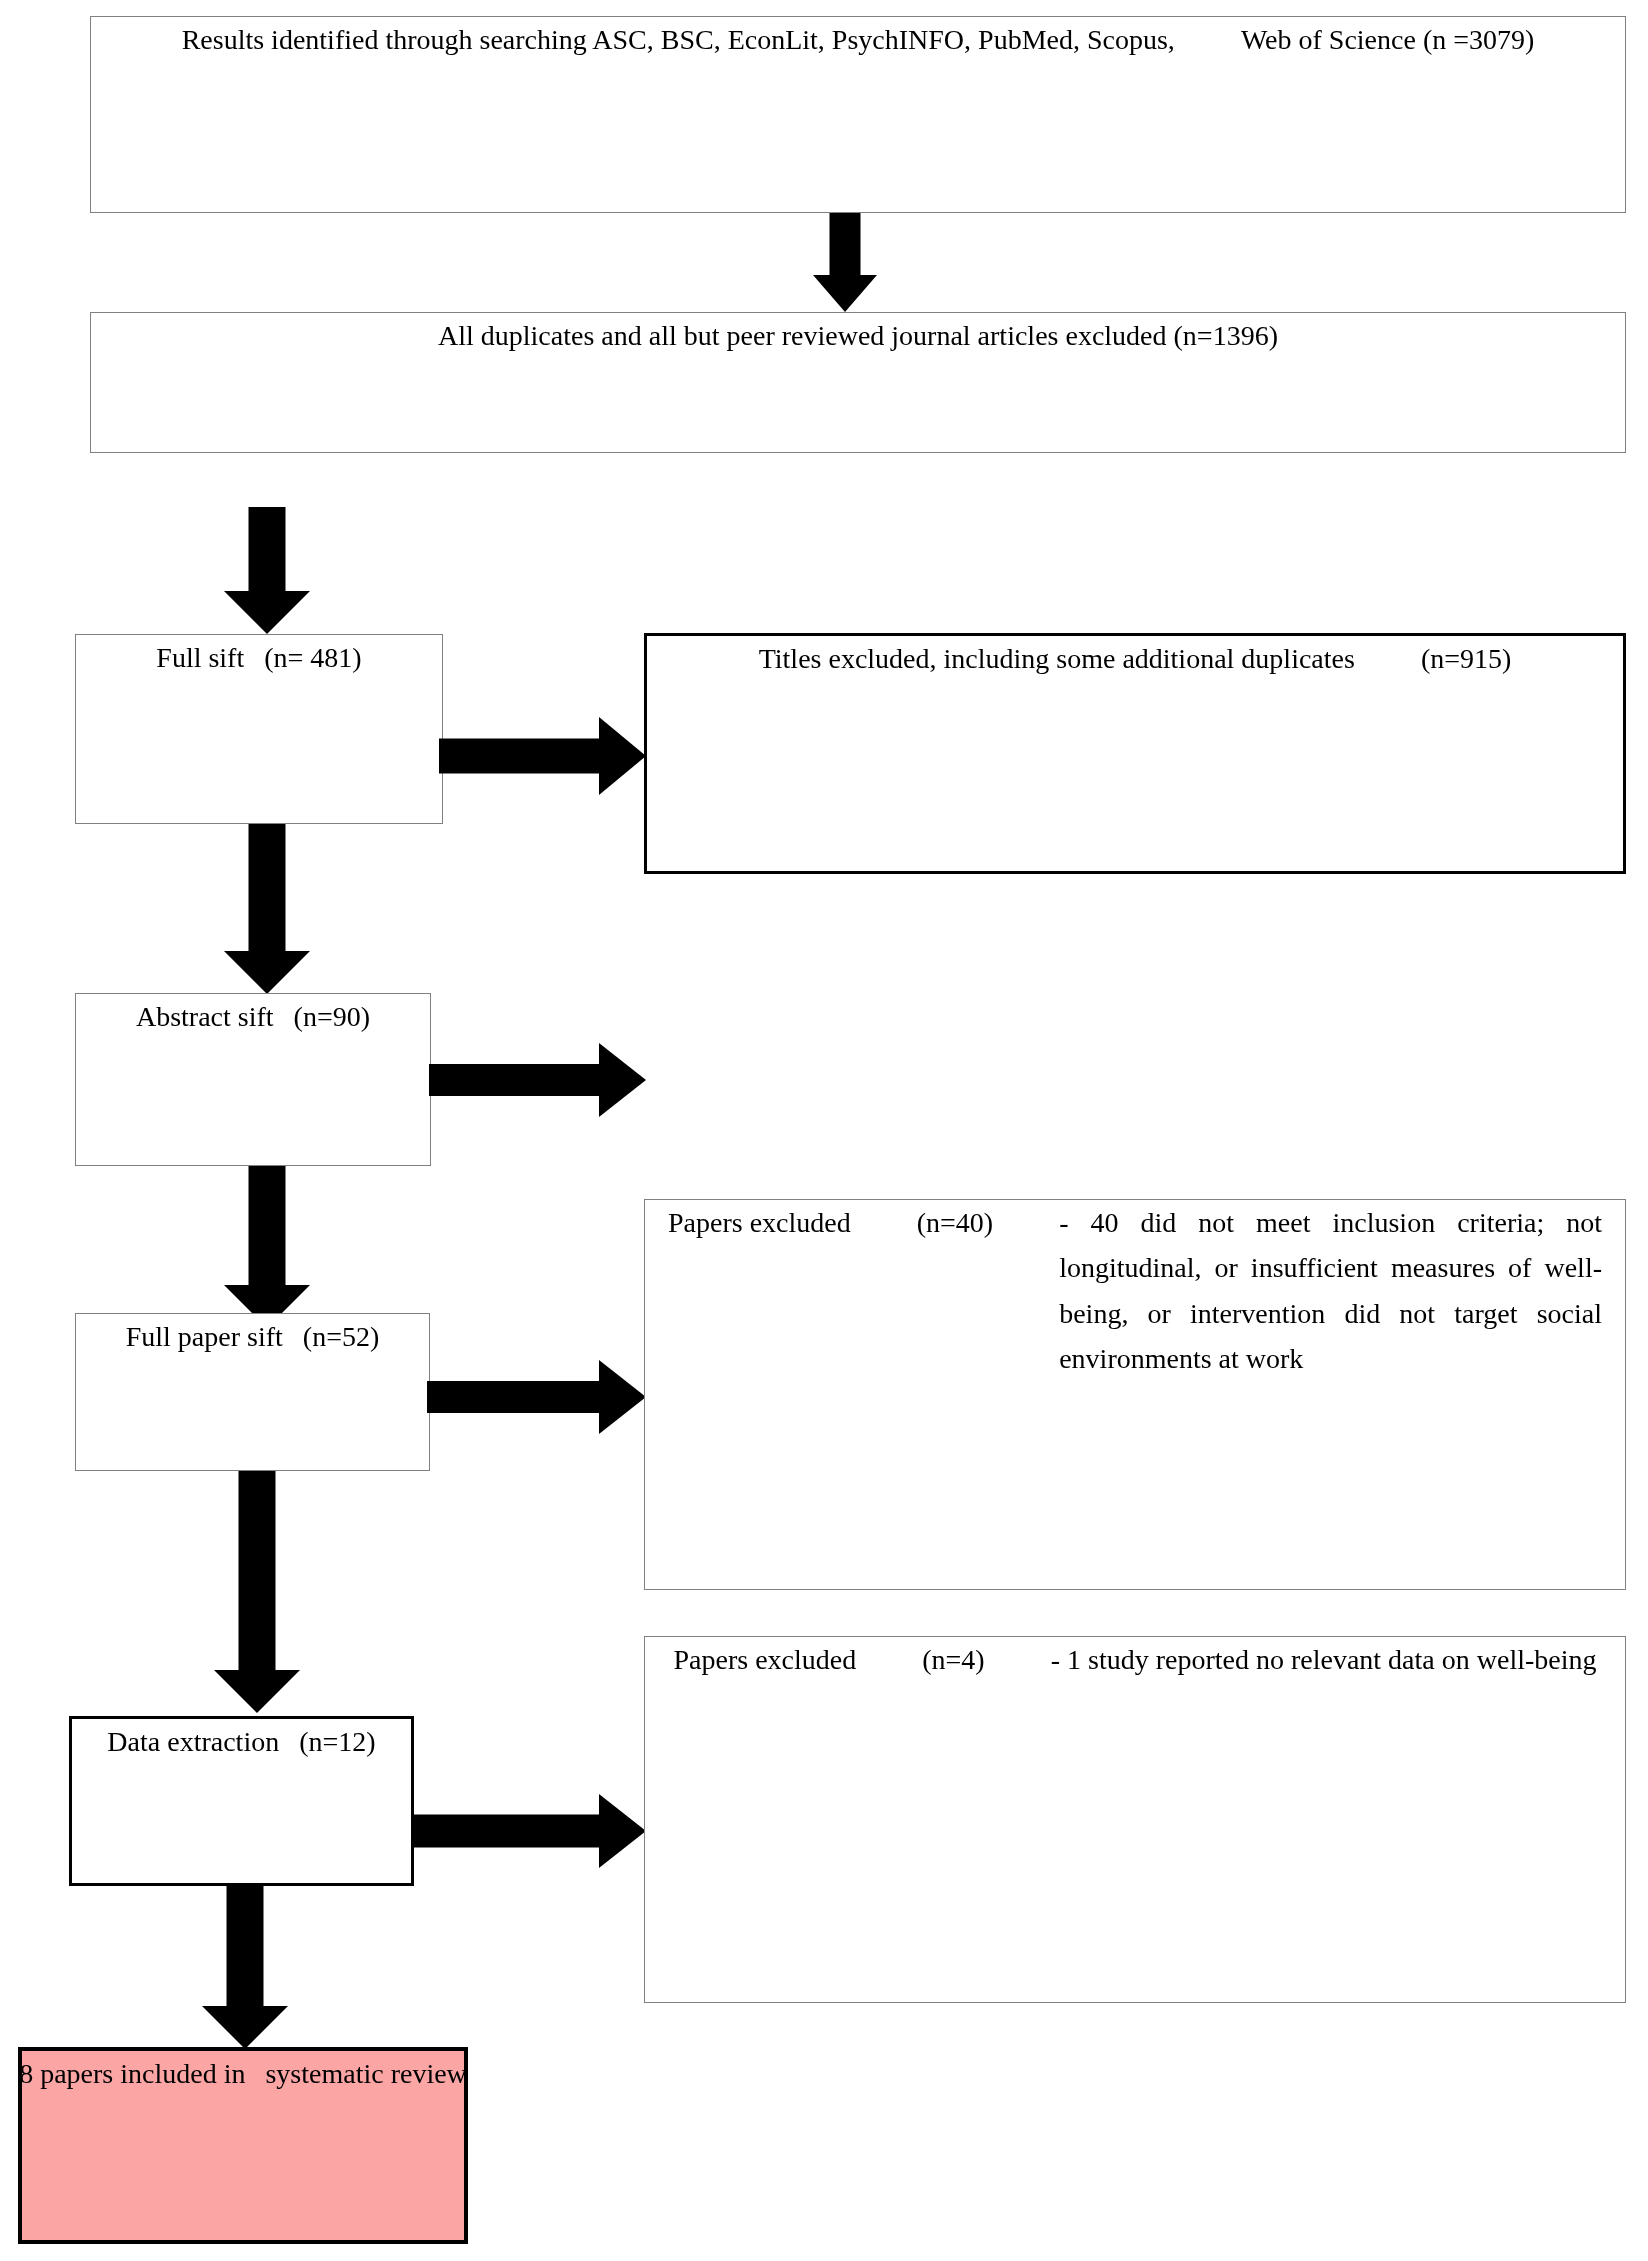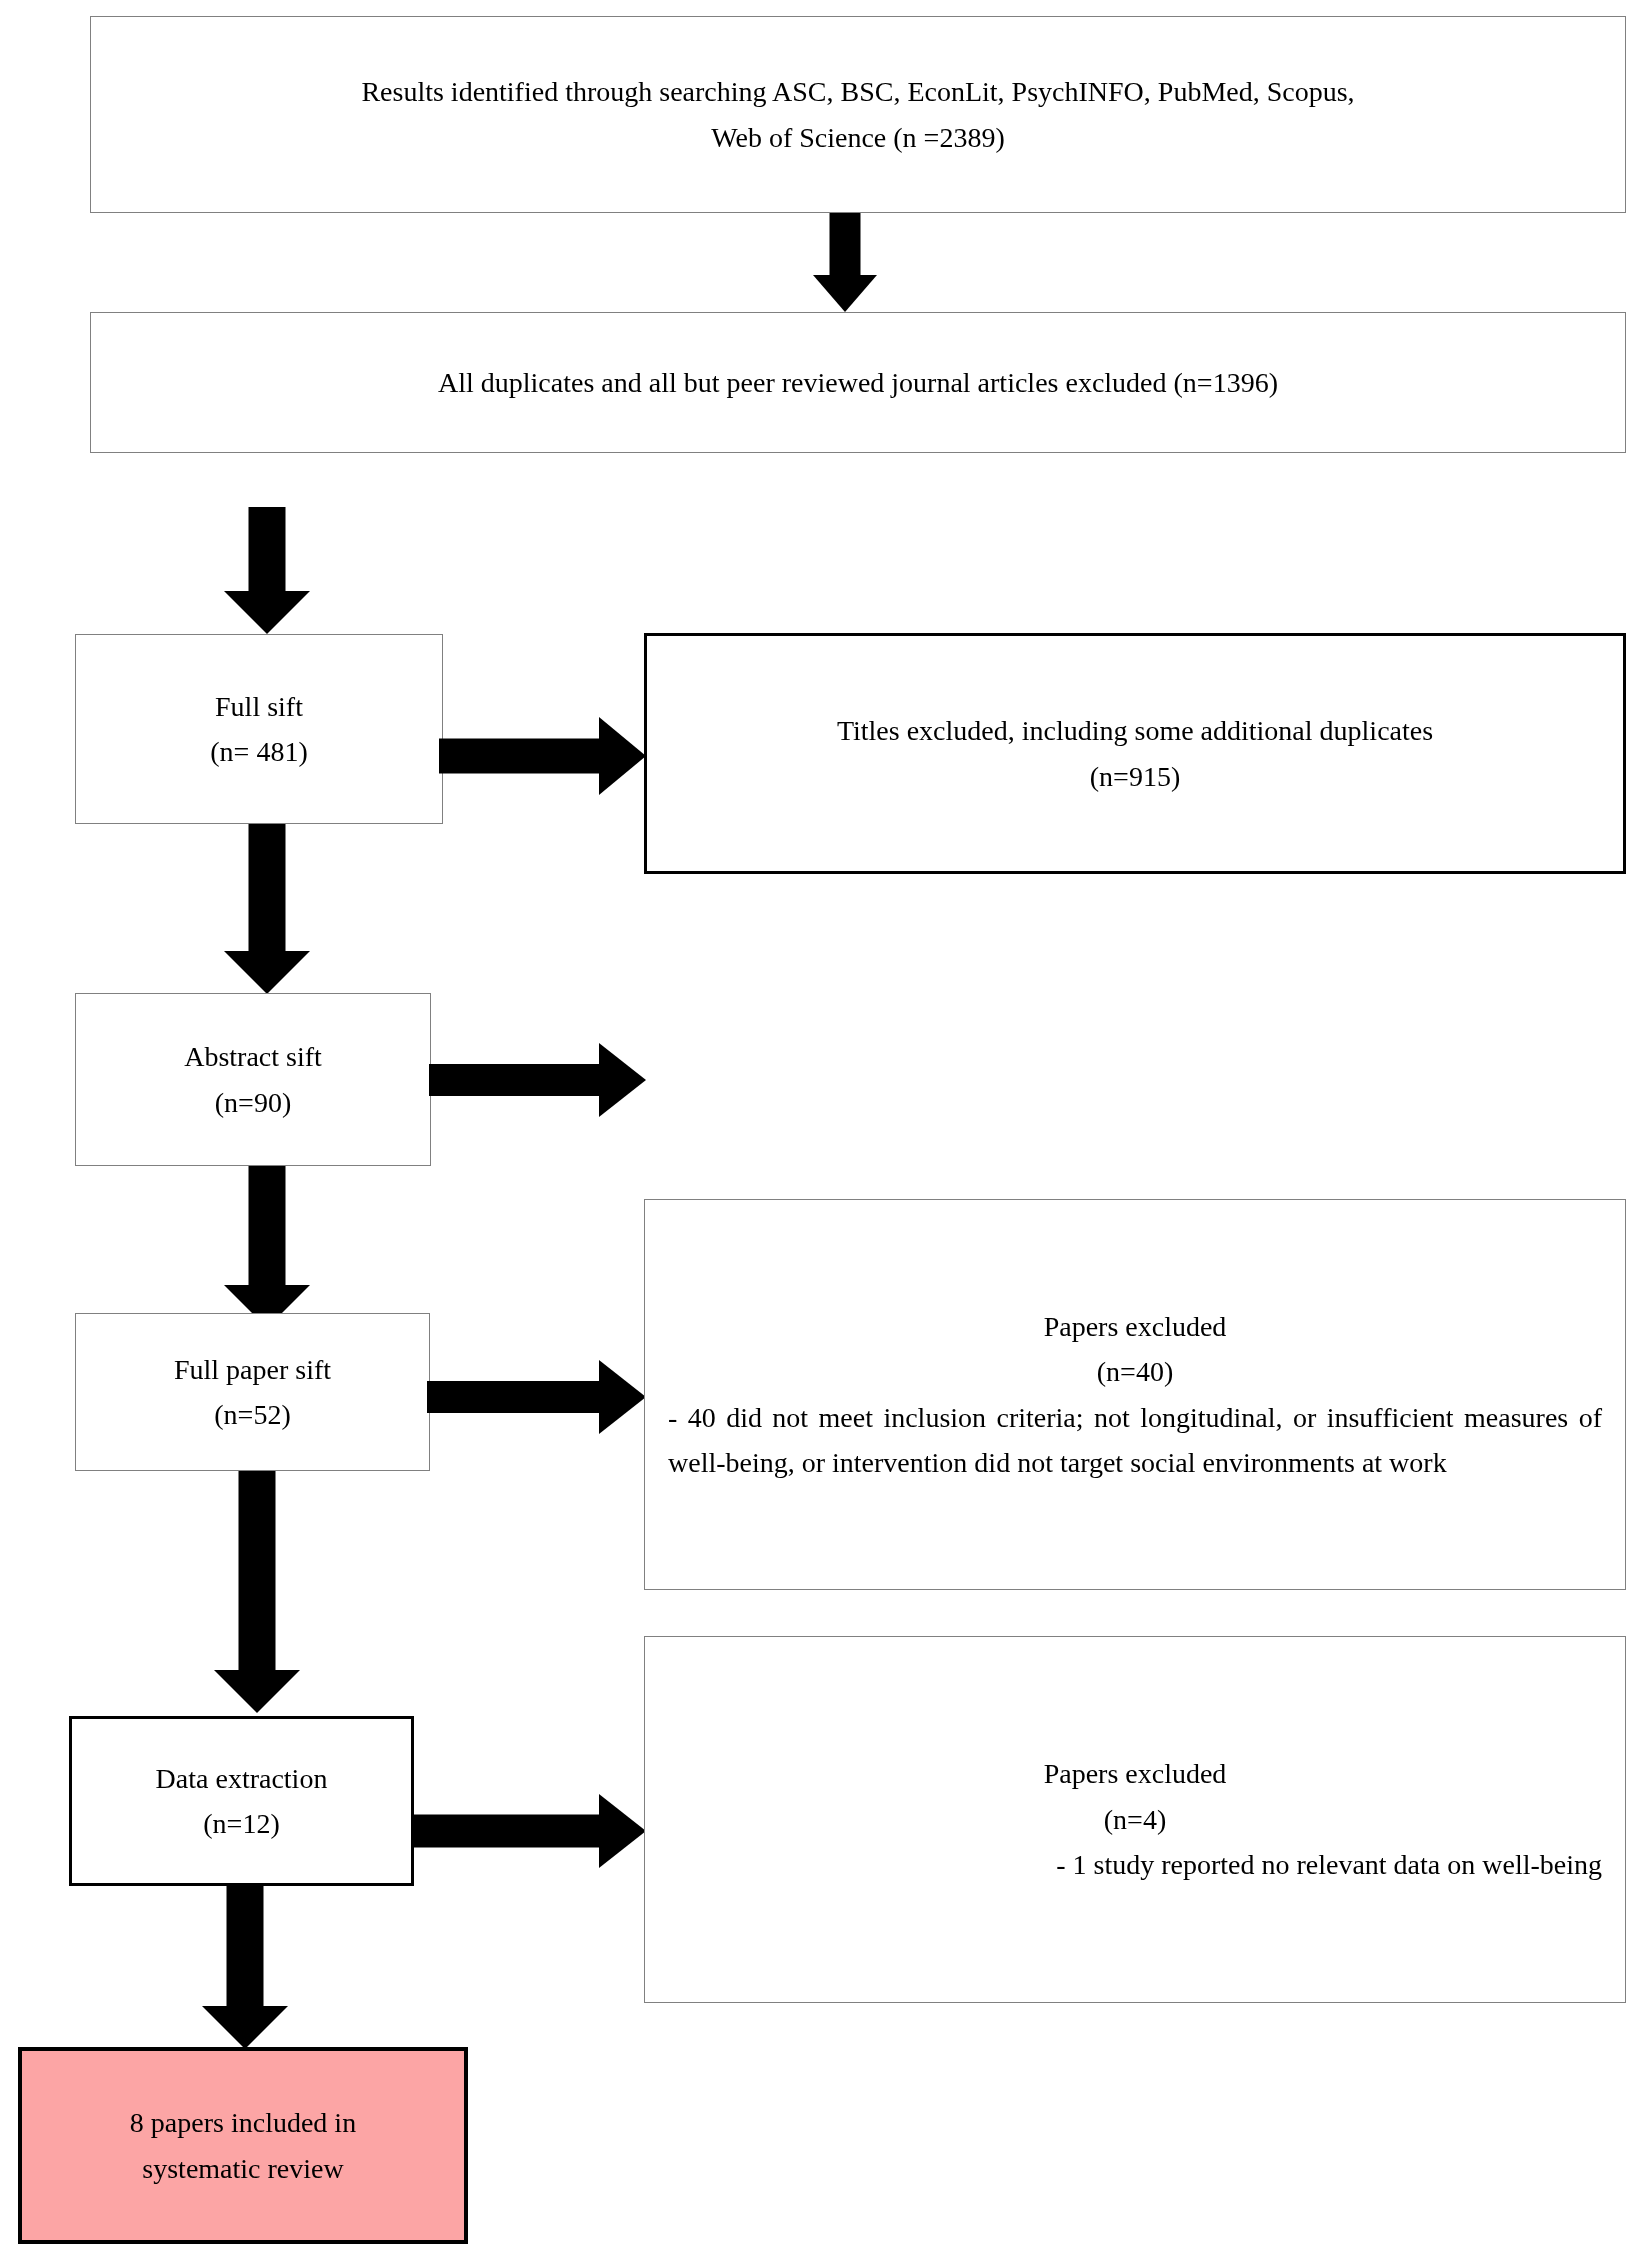--- a/index.html
+++ b/index.html
@@ -16,23 +16,24 @@
     overflow: hidden;
   }
 
   
   .box {
     position: absolute;
     box-sizing: border-box;
     background: #ffffff;
     border: 1.5px solid #808080;
     display: flex;
-    flex-direction: column;
+    flex-direction: row;
     justify-content: center;
     color: #000000;
+    gap: 20px;
   }
   .box.thick {
     border: 3.5px solid #000000;
   }
   .box.shaded {
     background: #fca5a5;
     border: 4.4px solid #000000;
   }
   .box .line {
     display: block;
@@ -101,21 +102,21 @@
     border-left: 0 solid #000000;
   }
 </style>
 </head>
 <body>
 
 <div id="canvas">
 
   <div class="box" style="left:90px; top:16px; width:1536px; height:197px;">
     <span class="line pad">Results identified through searching ASC, BSC, EconLit, PsychINFO, PubMed, Scopus,</span>
-    <span class="line pad">Web of Science (n =2389)</span>
+    <span class="line pad">Web of Science (n =3079)</span>
   </div>
 
   <div class="arrow-down" style="left:813px; top:213px; width:64px; height:99px;">
     <div class="shaft" style="width:31px; height:63px;"></div>
     <div class="head" style="border-left-width:32px; border-right-width:32px; border-top-width:37px;"></div>
   </div>
 
   <div class="box" style="left:90px; top:312px; width:1536px; height:141px;">
     <span class="line pad">All duplicates and all but peer reviewed journal articles excluded (n=1396)</span>
   </div>

